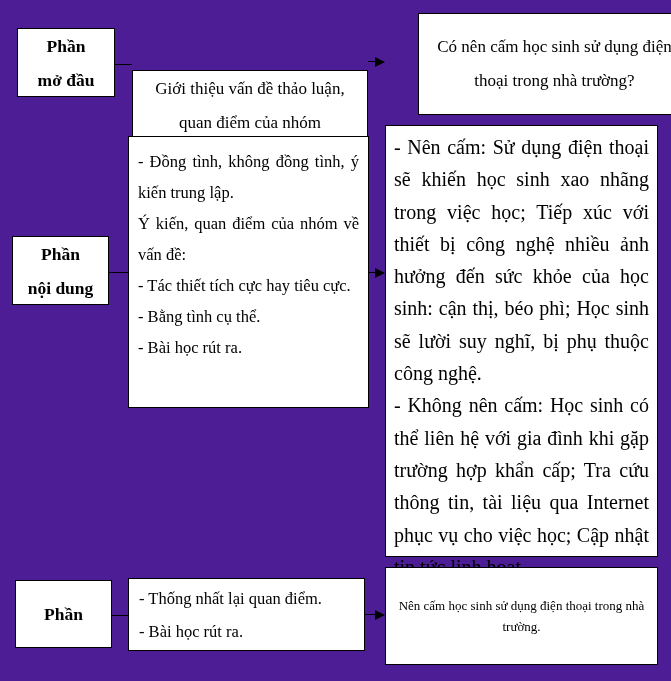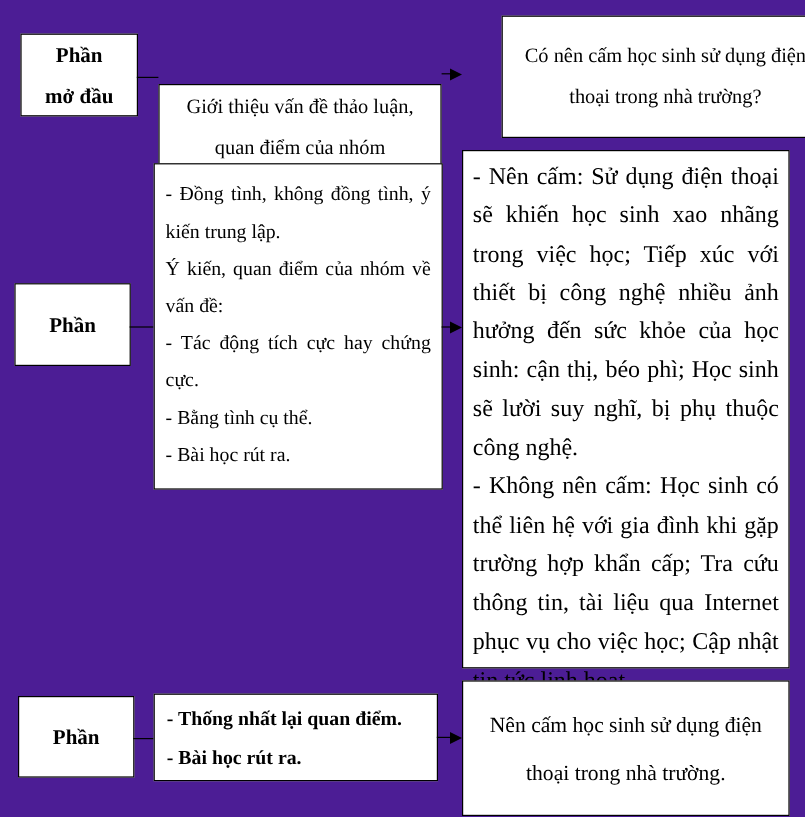--- a/index.html
+++ b/index.html
@@ -31,22 +31,22 @@
     font-size:16.5px;line-height:31px;text-align:justify;padding:9px 9px 0 9px;}
   #r2-example{left:385px;top:125px;width:273px;height:432px;
     font-size:20px;line-height:32.3px;text-align:justify;padding:5px 8px 0 8px;}
   #c2{left:108px;top:272px;width:20px;}
   #a2-line{left:368px;top:272px;width:9px;}
   #a2-head{left:375px;top:268px;}
   
   #r3-label{left:15px;top:580px;width:97px;height:68px;}
   #r3-desc{left:128px;top:578px;width:237px;height:73px;
     font-size:16.5px;line-height:33px;display:flex;flex-direction:column;
-    justify-content:center;padding-left:10px;font-weight:bold;}
-  #r3-example{left:385px;top:567px;width:273px;height:113px;font-size:18px;line-height:40px;}
+    justify-content:center;padding-left:10px;}
+  #r3-example{left:385px;top:567px;width:273px;height:98px;font-size:13px;line-height:21px;}
   #c3{left:111px;top:615px;width:17px;}
   #a3-line{left:364px;top:614px;width:13px;}
   #a3-head{left:375px;top:610px;}
 </style>
 </head>
 <body>
 
 <div id="canvas">
 
   <div class="box label-box" id="r1-label">
@@ -58,26 +58,27 @@
     <p>Giới thiệu vấn đề thảo luận, quan điểm của nhóm</p>
   </div>
   <div class="h-line" id="a1-line"></div>
   <div class="arrow-head" id="a1-head"></div>
   <div class="box center-box" id="r1-example">
     <p>Có nên cấm học sinh sử dụng điện thoại trong nhà trường?</p>
   </div>
 
   <div class="box label-box" id="r2-label">
     <span>Phần</span>
+    <span>nội dung</span>
   </div>
   <div class="h-line" id="c2"></div>
   <div class="box text-box" id="r2-desc">
     <p>- Đồng tình, không đồng tình, ý kiến trung lập.</p>
     <p>Ý kiến, quan điểm của nhóm về vấn đề:</p>
-    <p>- Tác động tích cực hay chứng cực.</p>
+    <p>- Tác thiết tích cực hay tiêu cực.</p>
     <p>- Bằng tình cụ thể.</p>
     <p>- Bài học rút ra.</p>
   </div>
   <div class="h-line" id="a2-line"></div>
   <div class="arrow-head" id="a2-head"></div>
   <div class="box text-box" id="r2-example">
     <p>- Nên cấm: Sử dụng điện thoại sẽ khiến học sinh xao nhãng trong việc học; Tiếp xúc với thiết bị công nghệ nhiều ảnh hưởng đến sức khỏe của học sinh: cận thị, béo phì; Học sinh sẽ lười suy nghĩ, bị phụ thuộc công nghệ.</p>
     <p>- Không nên cấm: Học sinh có thể liên hệ với gia đình khi gặp trường hợp khẩn cấp; Tra cứu thông tin, tài liệu qua Internet phục vụ cho việc học; Cập nhật tin tức linh hoạt.</p>
   </div>
 

